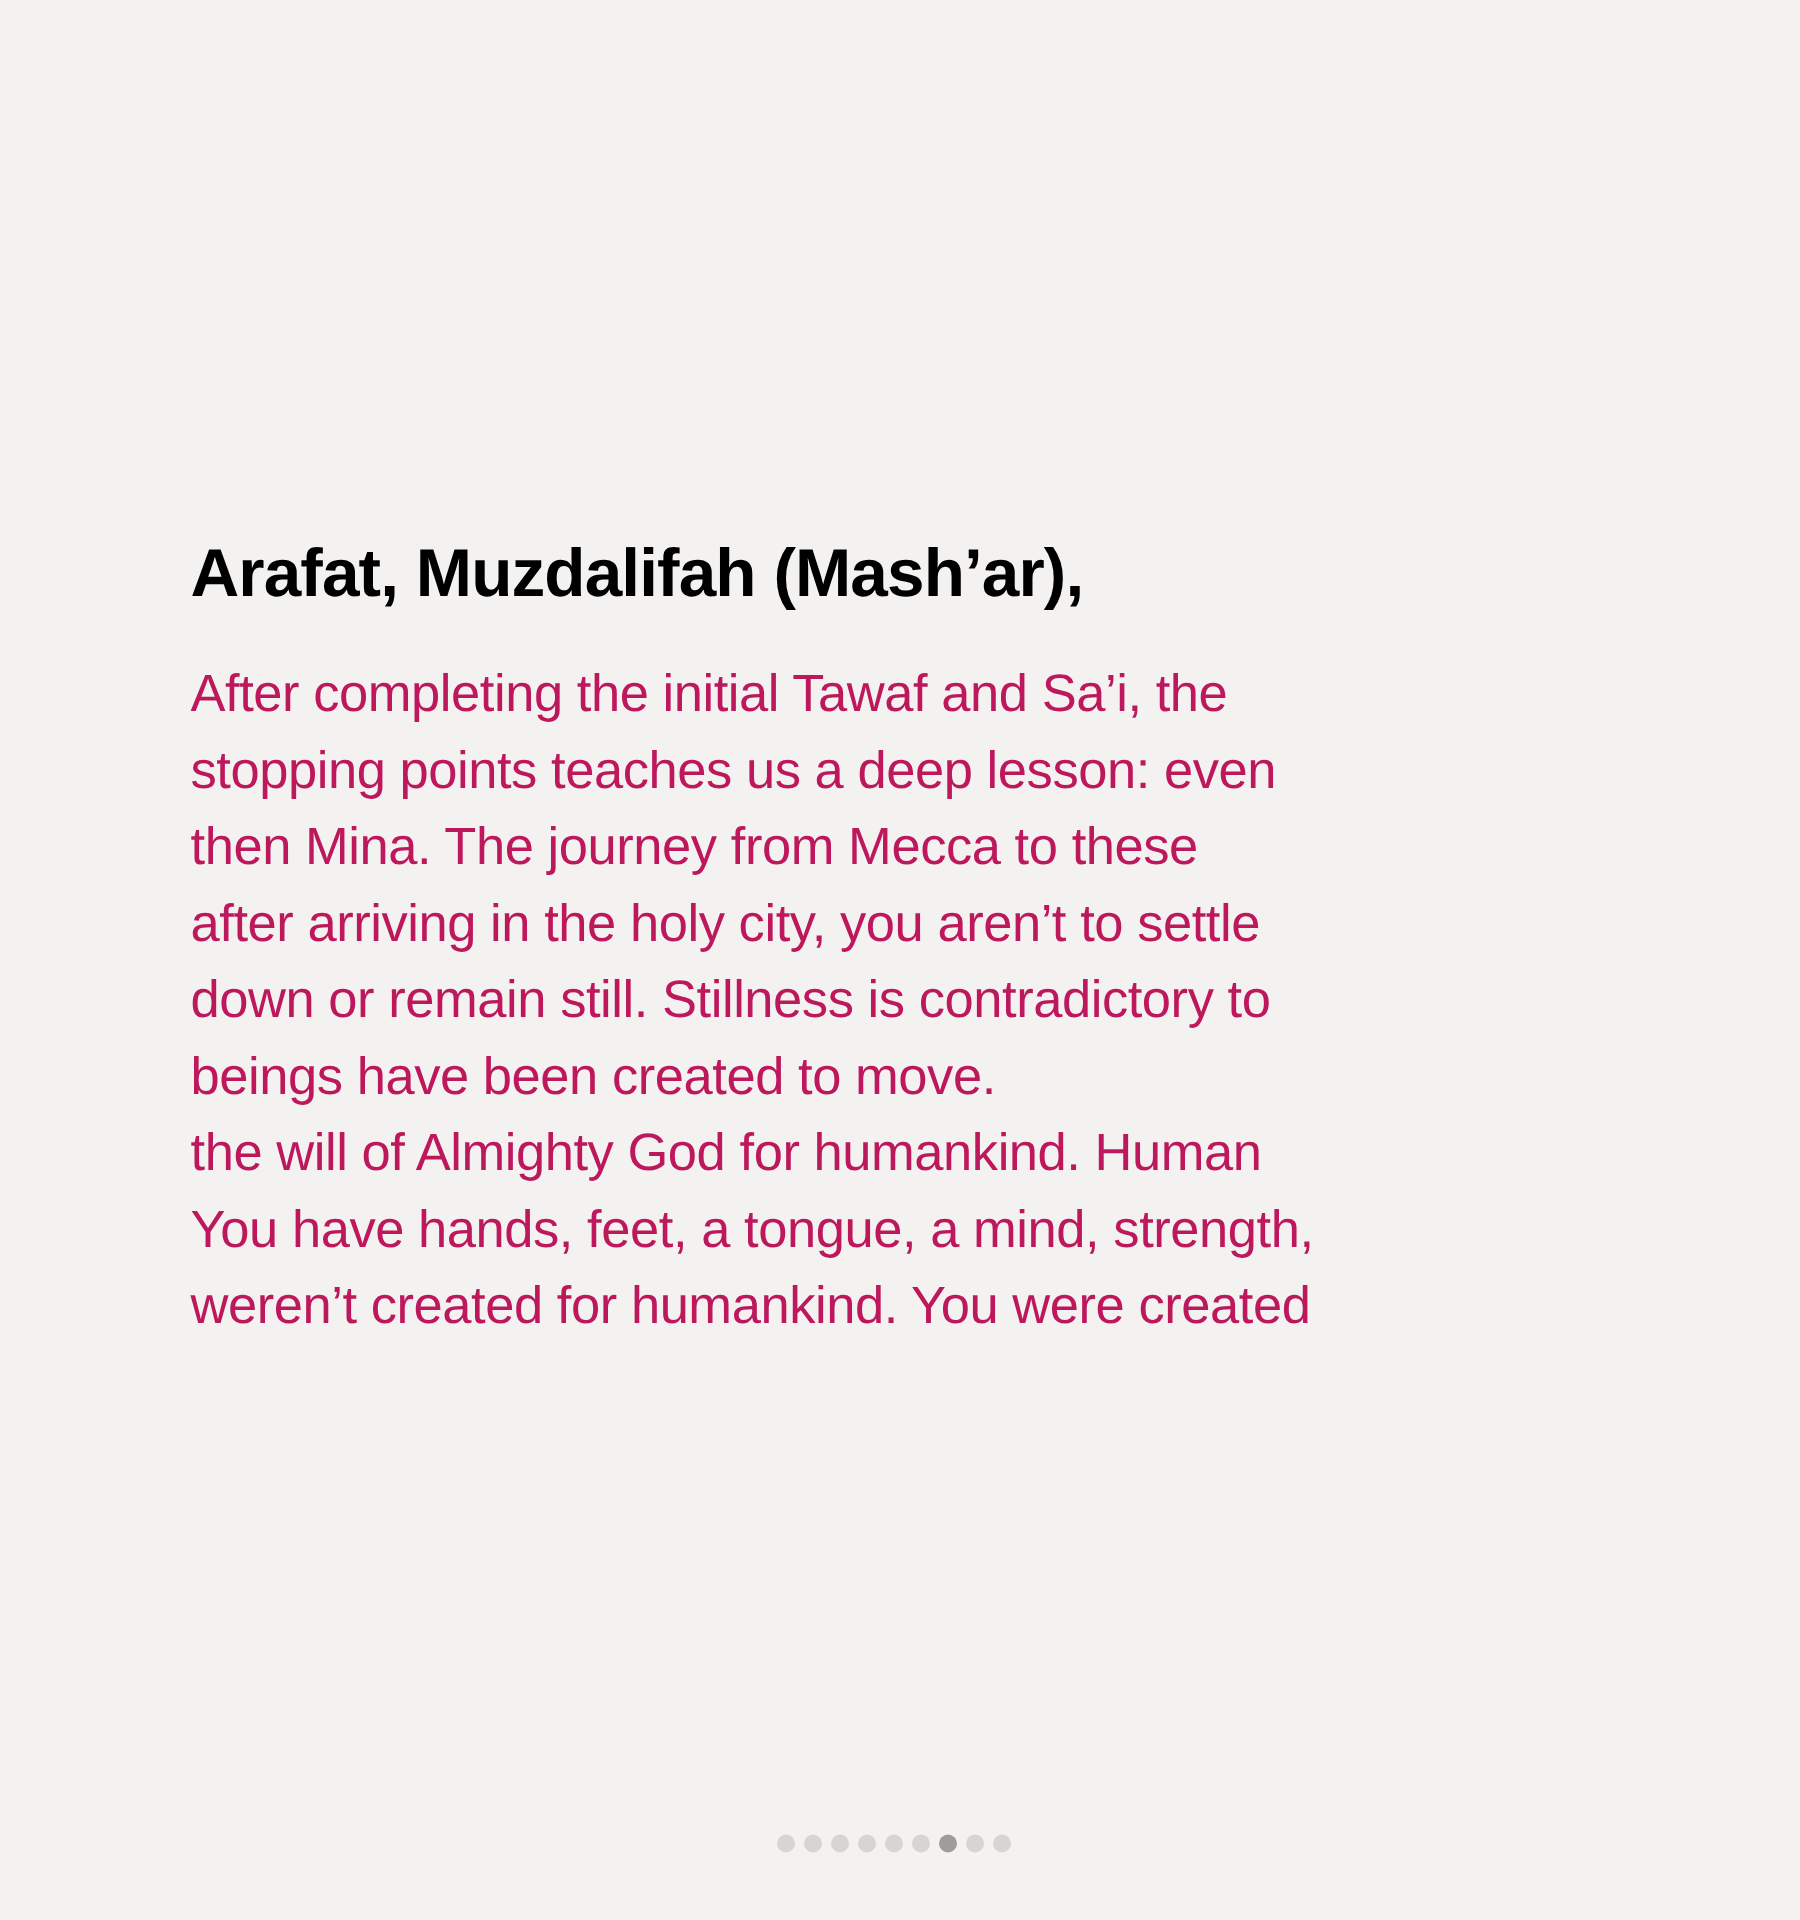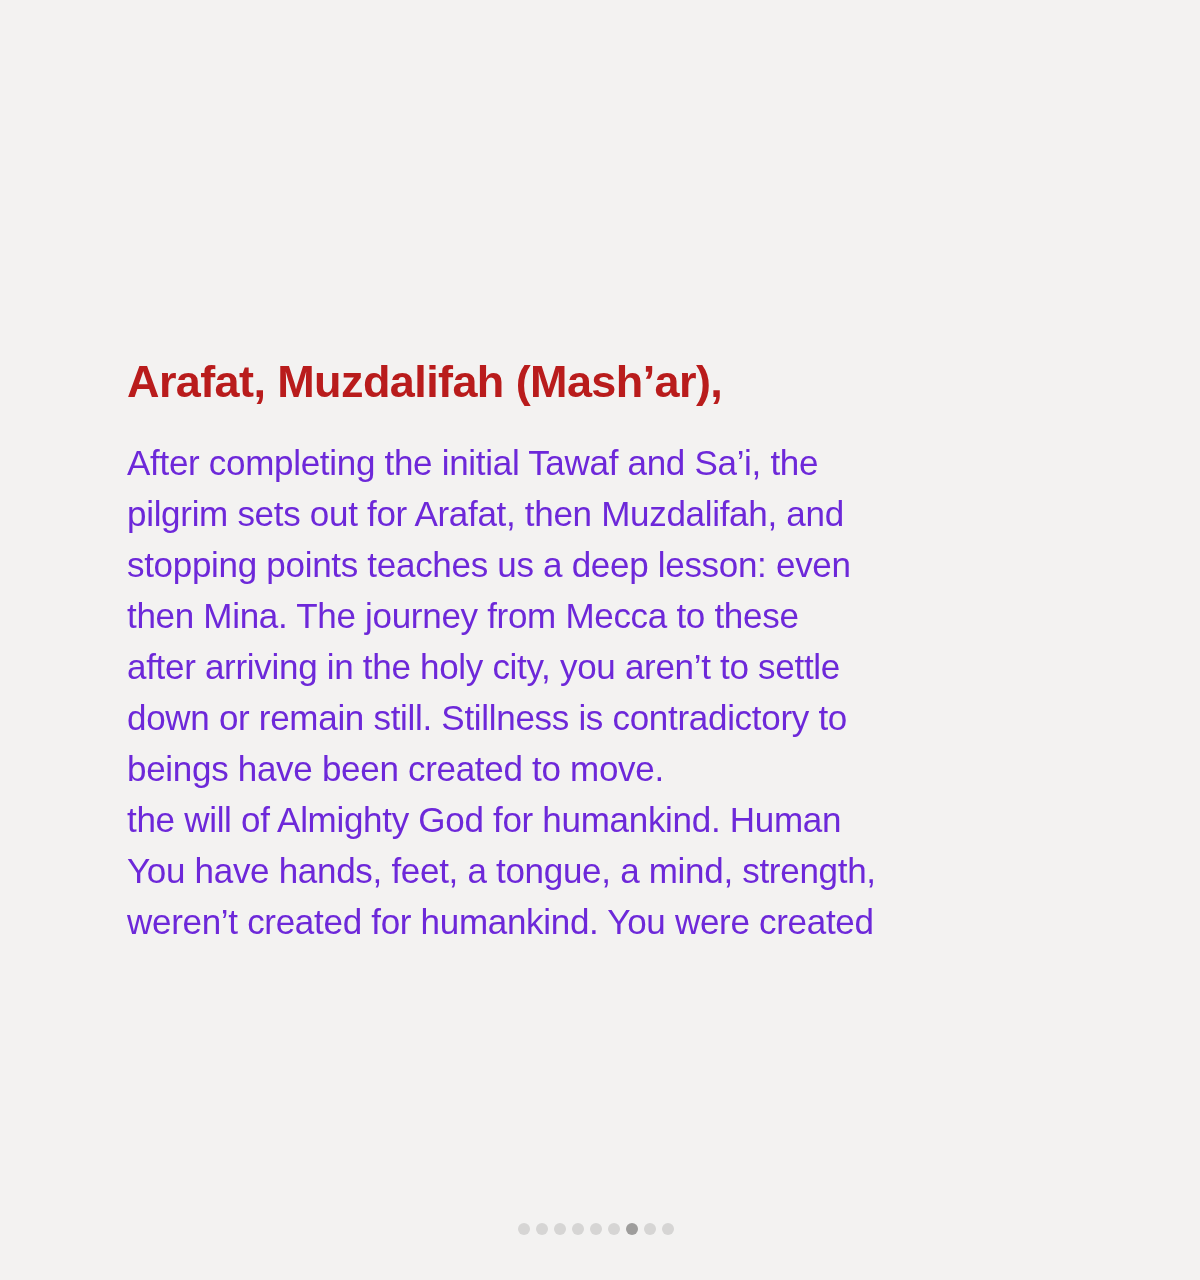--- a/index.html
+++ b/index.html
@@ -63,27 +63,26 @@
     height: 12px;
     border-radius: 50%;
     flex: 0 0 auto;
   }
 </style>
 </head>
 <body style="background: rgb(243, 242, 241);">
 
 <div class="page">
 
-  <h1 class="heading" style="color: #b91c1c;">
+  <h1 class="heading" style="color: #000000;">
     <span class="hline">Arafat, Muzdalifah (Mash’ar),</span>
   </h1>
 
-  <div class="body-text" style="color: #6d28d9;">
+  <div class="body-text" style="color: #be185d;">
       <span class="bline">After completing the initial Tawaf and Sa’i, the</span>
-      <span class="bline">pilgrim sets out for Arafat, then Muzdalifah, and</span>
       <span class="bline">stopping points teaches us a deep lesson: even</span>
       <span class="bline">then Mina. The journey from Mecca to these</span>
       <span class="bline">after arriving in the holy city, you aren’t to settle</span>
       <span class="bline">down or remain still. Stillness is contradictory to</span>
       <span class="bline">beings have been created to move.</span>
       <span class="bline">the will of Almighty God for humankind. Human</span>
       <span class="bline">You have hands, feet, a tongue, a mind, strength,</span>
       <span class="bline">weren’t created for humankind. You were created</span>
     </div>
 

